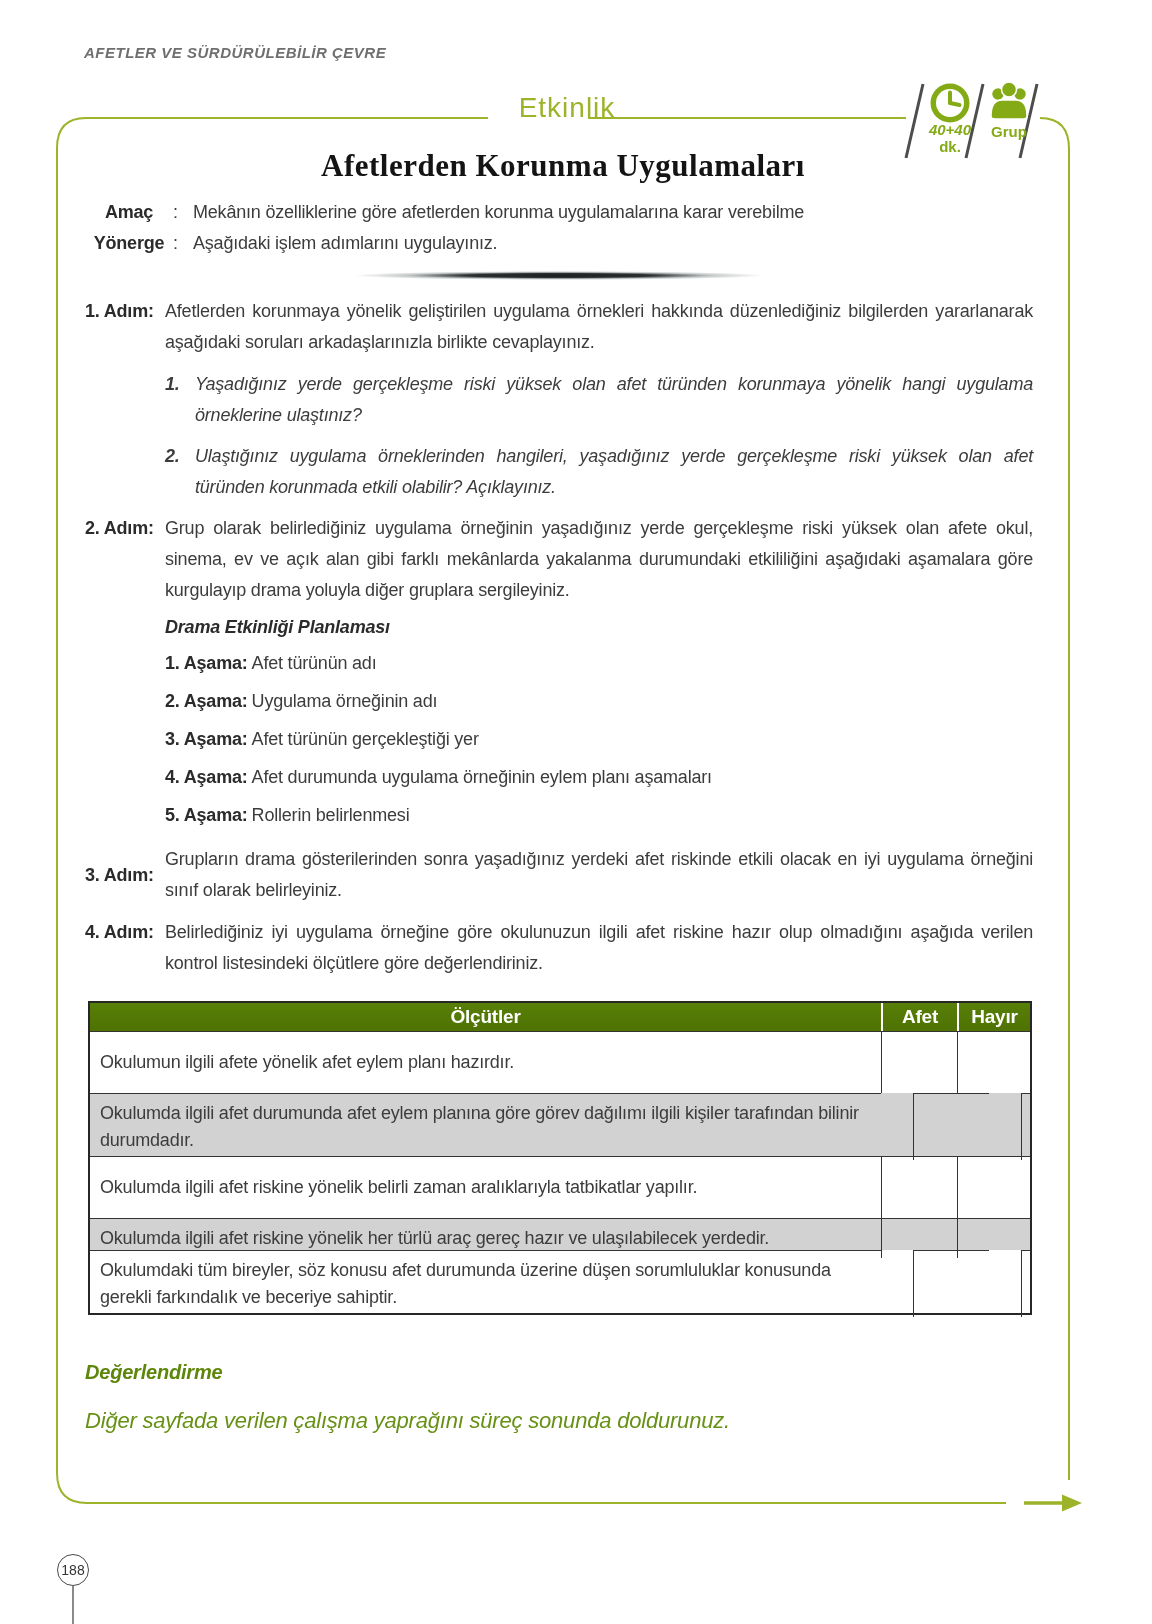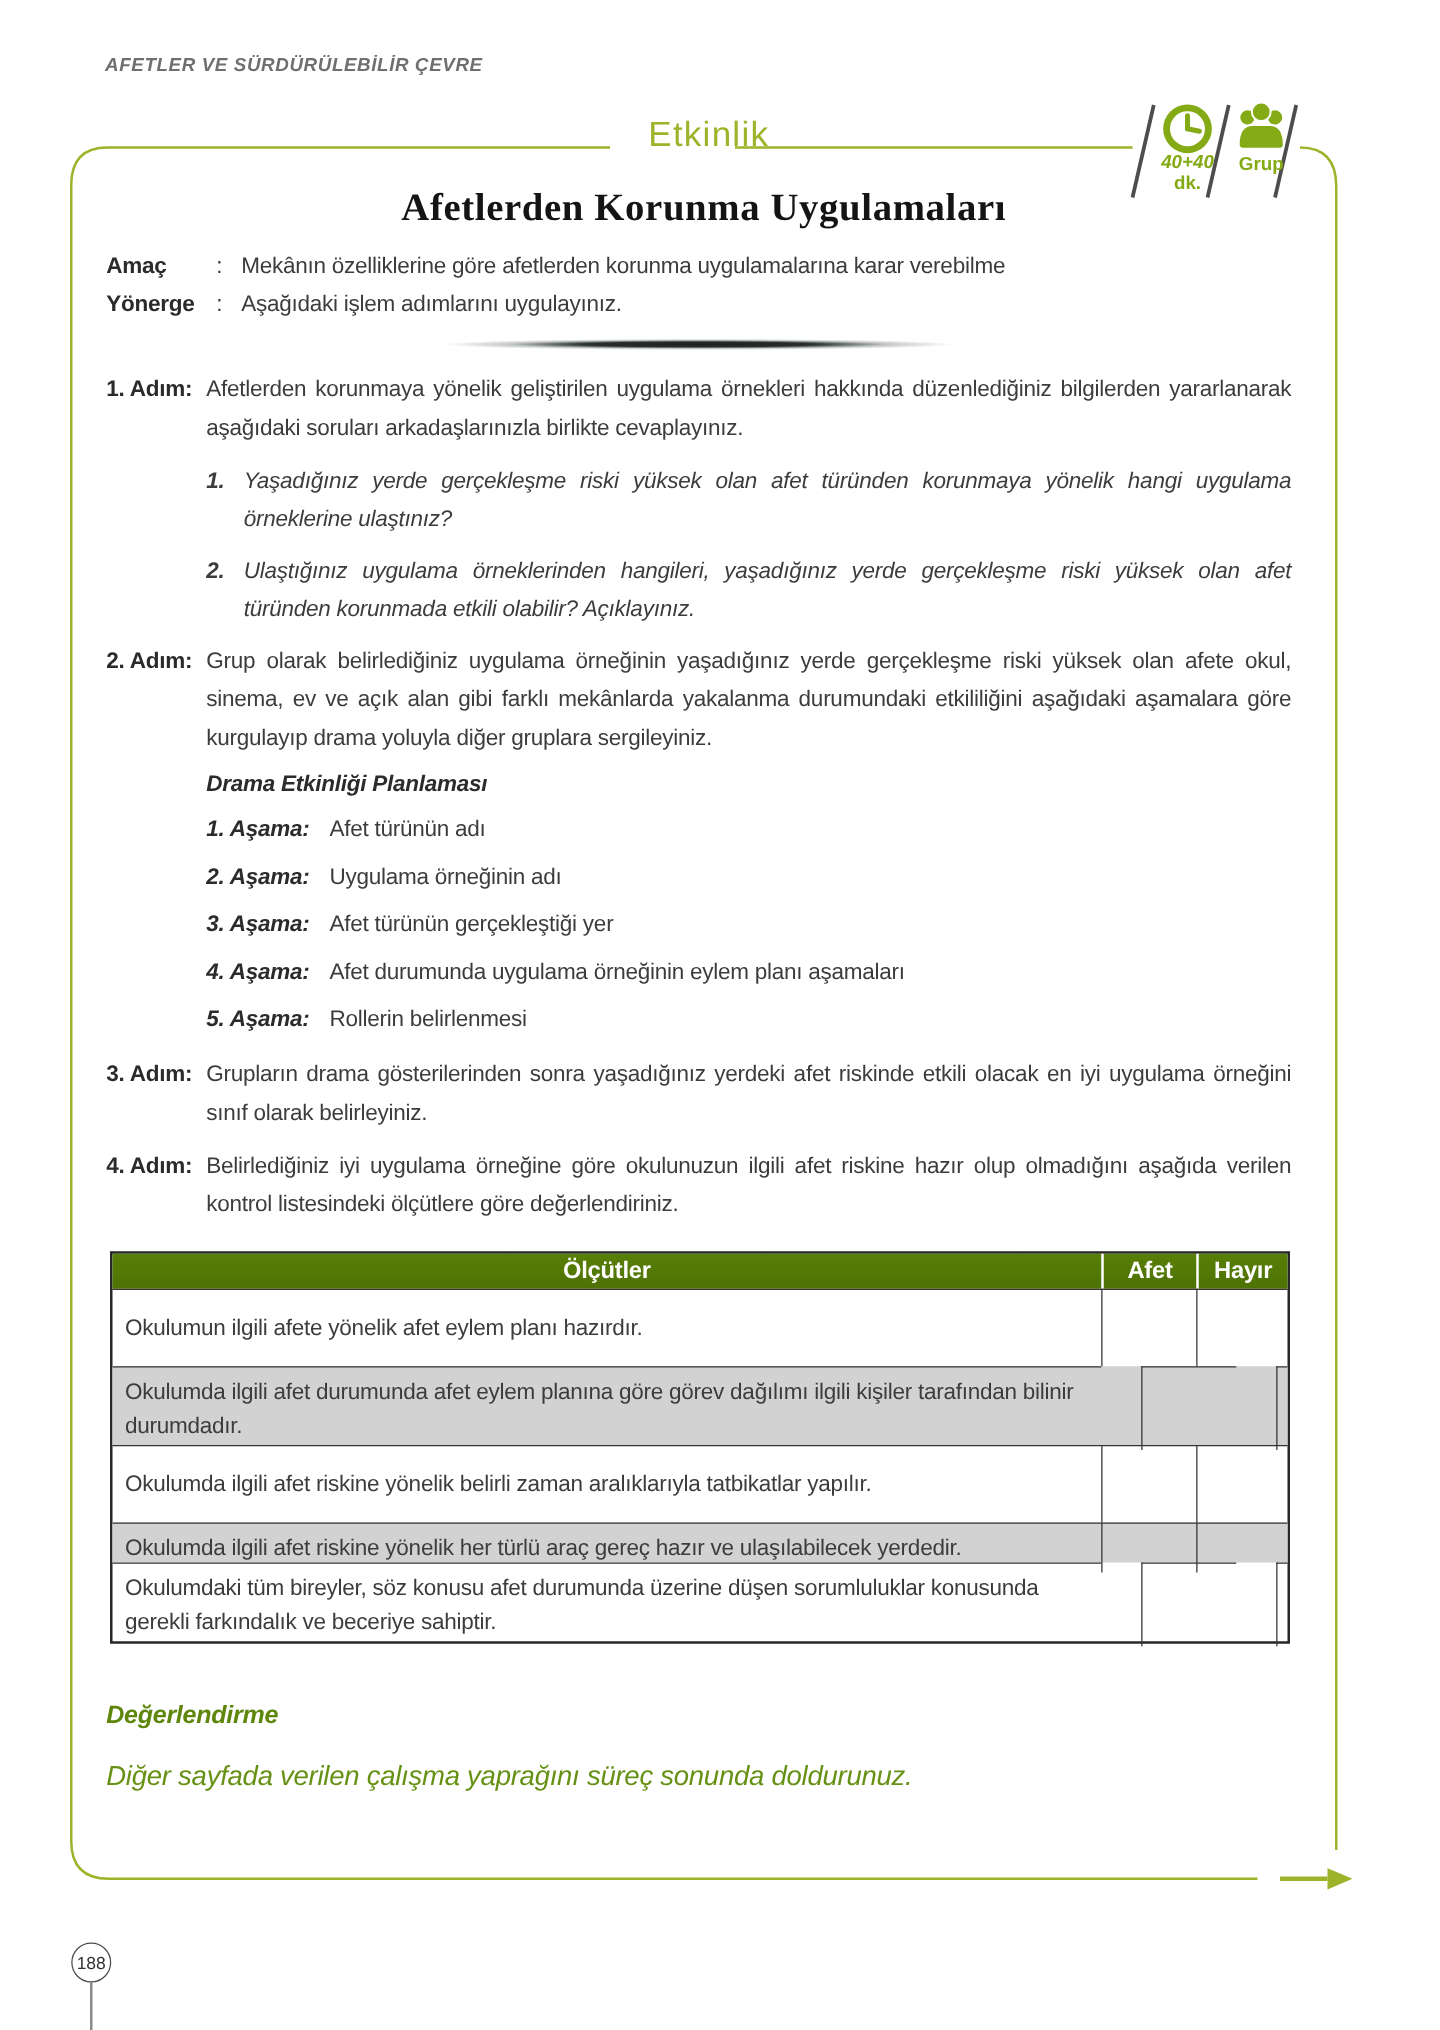--- a/index.html
+++ b/index.html
@@ -37,39 +37,39 @@
   .doc-title{
     position:absolute;left:57px;top:148px;width:1012px;text-align:center;
     font-family:"Liberation Serif","DejaVu Serif",serif;
     font-size:31px;font-weight:bold;color:#141414;letter-spacing:.5px;
   }
   .content{
     position:absolute;left:85px;top:197px;width:948px;
     font-size:18px;letter-spacing:-.2px;
   }
   .meta-row{display:flex;line-height:31px;}
-  .meta-label{width:88px;flex-shrink:0;font-weight:bold;color:var(--label-text);}
+  .meta-label{width:88px;flex-shrink:0;font-weight:bold;color:var(--label-text);text-align:center;}
   .meta-colon{width:20px;flex-shrink:0;}
   .meta-text{flex:1;}
   .divider{
     width:410px;height:9px;margin:12px auto 16px auto;border-radius:50%;
     background:radial-gradient(ellipse closest-side,#1e1e1e 0%,#2c2f2f 45%,rgba(90,100,100,.35) 74%,rgba(120,130,130,0) 100%);
   }
   .step{display:flex;margin-bottom:11px;}
   .step-label{width:80px;flex-shrink:0;font-weight:bold;color:var(--label-text);line-height:31px;}
   .step-text{flex:1;line-height:31px;text-align:justify;}
   .question{display:flex;margin-left:80px;margin-bottom:10px;font-style:italic;}
   .q-num{width:30px;flex-shrink:0;font-weight:bold;line-height:31px;}
   .q-text{flex:1;line-height:31px;text-align:justify;}
   .drama-subtitle{
     margin:4px 0 12px 80px;font-weight:bold;color:var(--label-text);font-size:18px;font-style:italic;
   }
   .stage{margin-left:80px;margin-bottom:12px;line-height:26px;}
-  .stage-label{font-weight:bold;font-style:italic;color:var(--label-text);margin-right:16px;}
-  .gap-before{margin-top:16px;}
+  .stage-label{font-weight:bold;color:var(--label-text);margin-right:4px;}
+  .gap-before{margin-top:16px;align-items:center;}
   
   .checklist{
     margin:22px 0 0 3px;width:944px;border:2.5px solid #272727;
   }
   .cl-row{display:grid;grid-template-columns:791px 76px auto;}
   .cl-head{background:linear-gradient(180deg,var(--hdr-green) 0%,var(--hdr-green-dark) 100%);height:28px;}
   .cl-head .cl-cell{
     color:#ffffff;font-weight:bold;font-size:19px;
     display:flex;align-items:center;justify-content:center;
     border-left:2px solid #ffffff;

